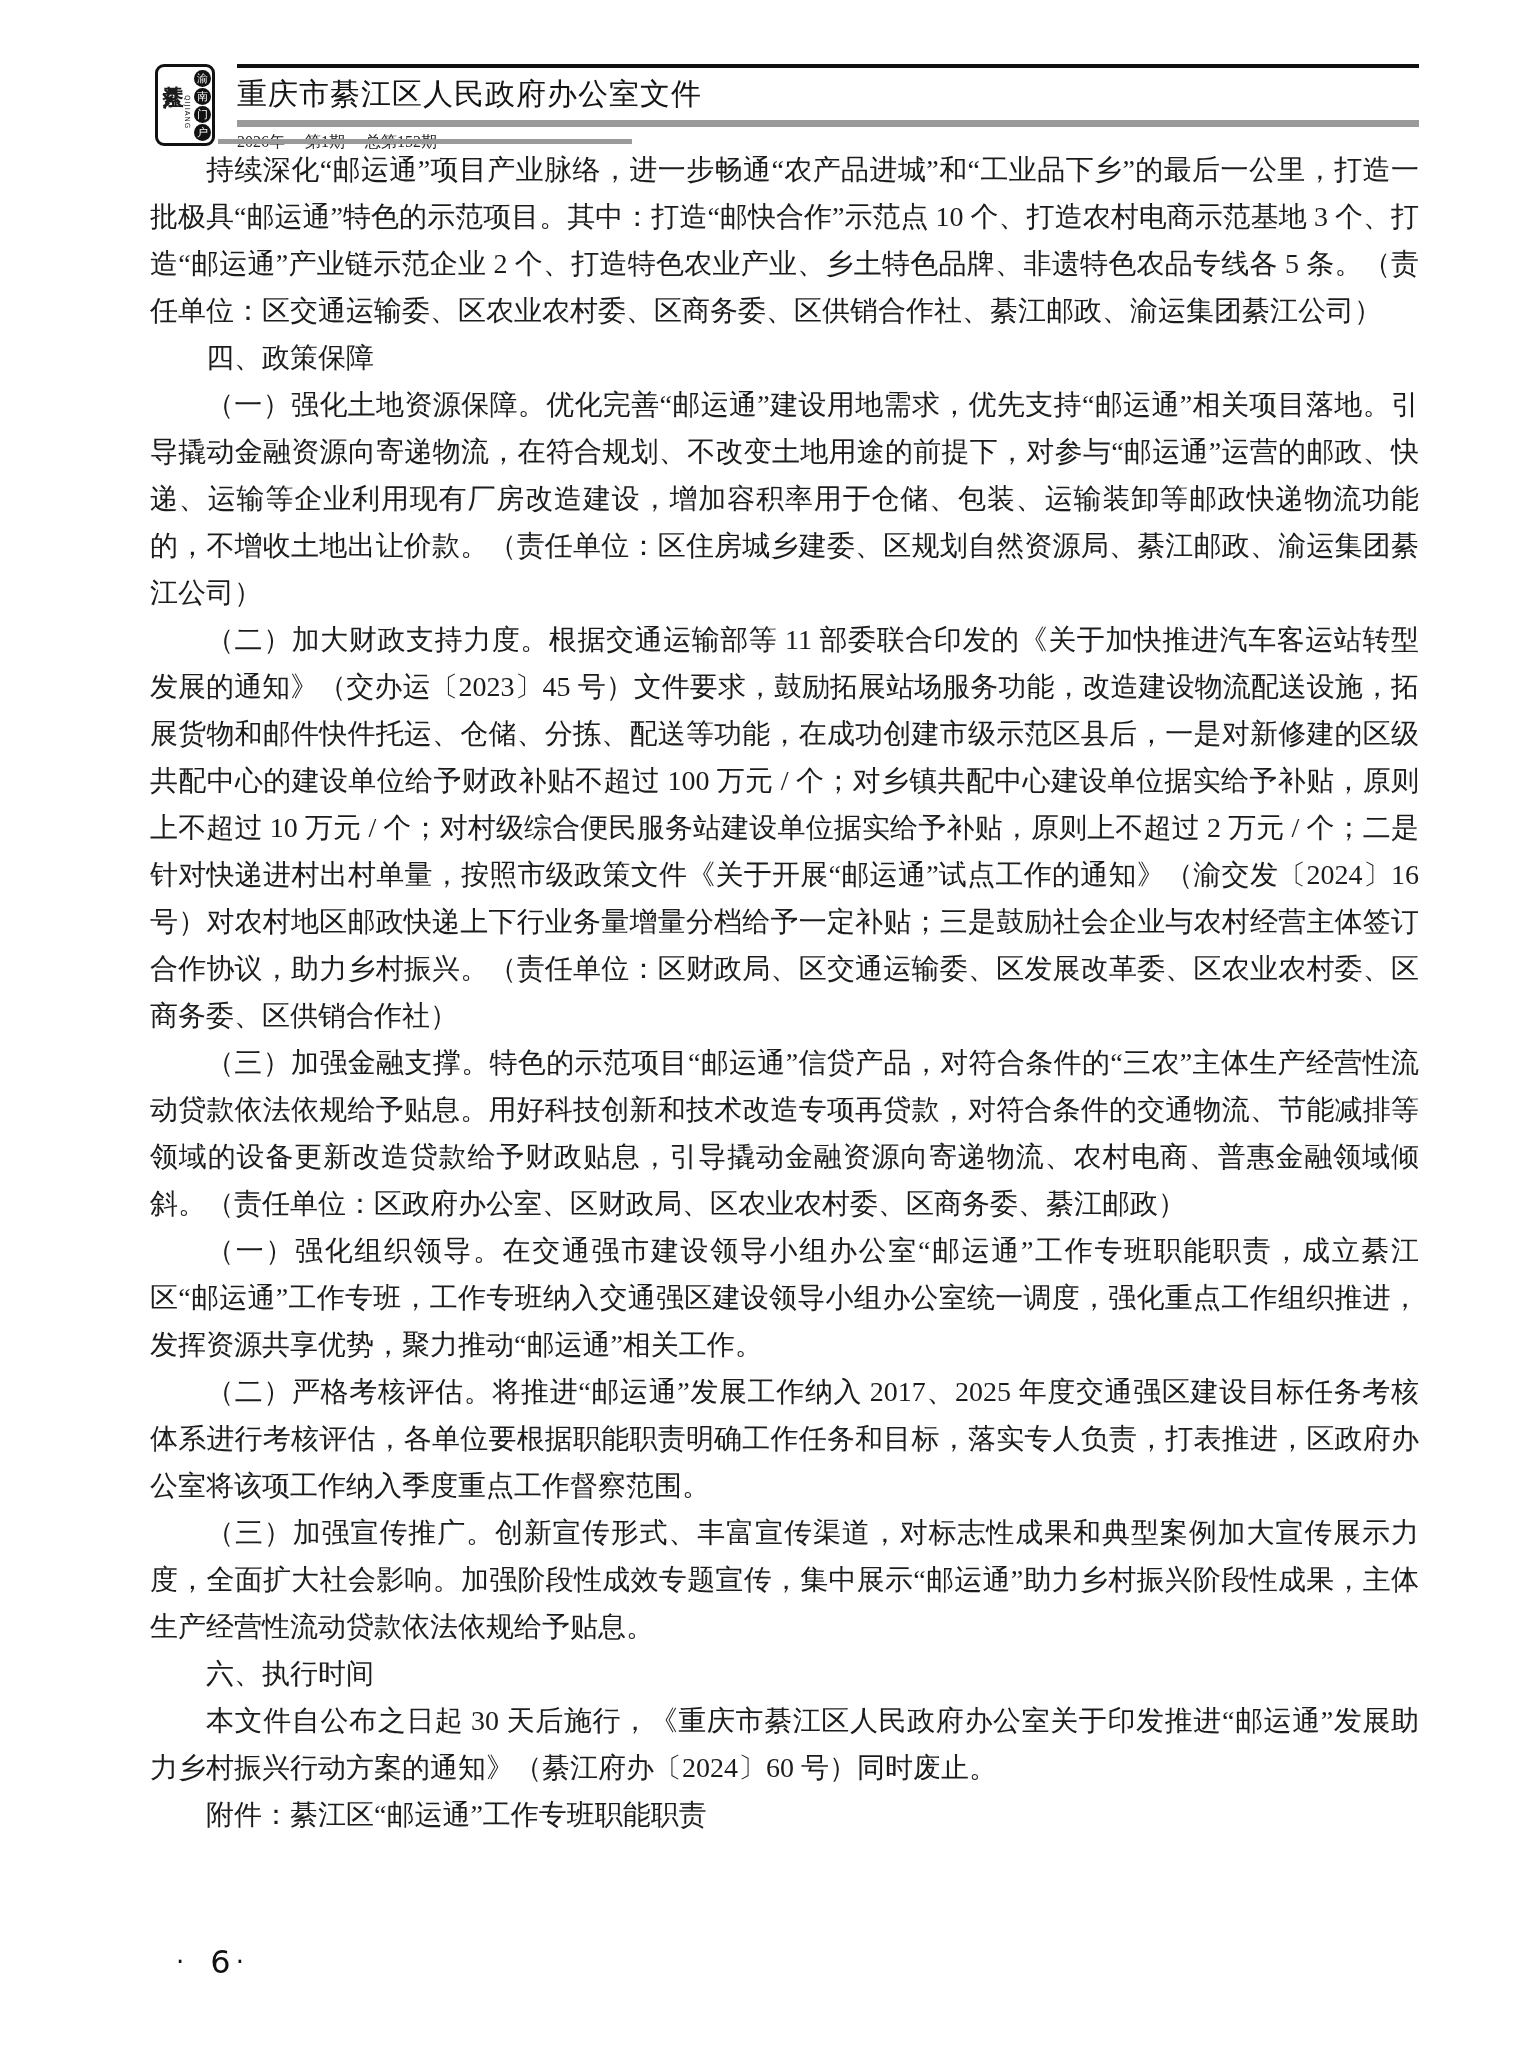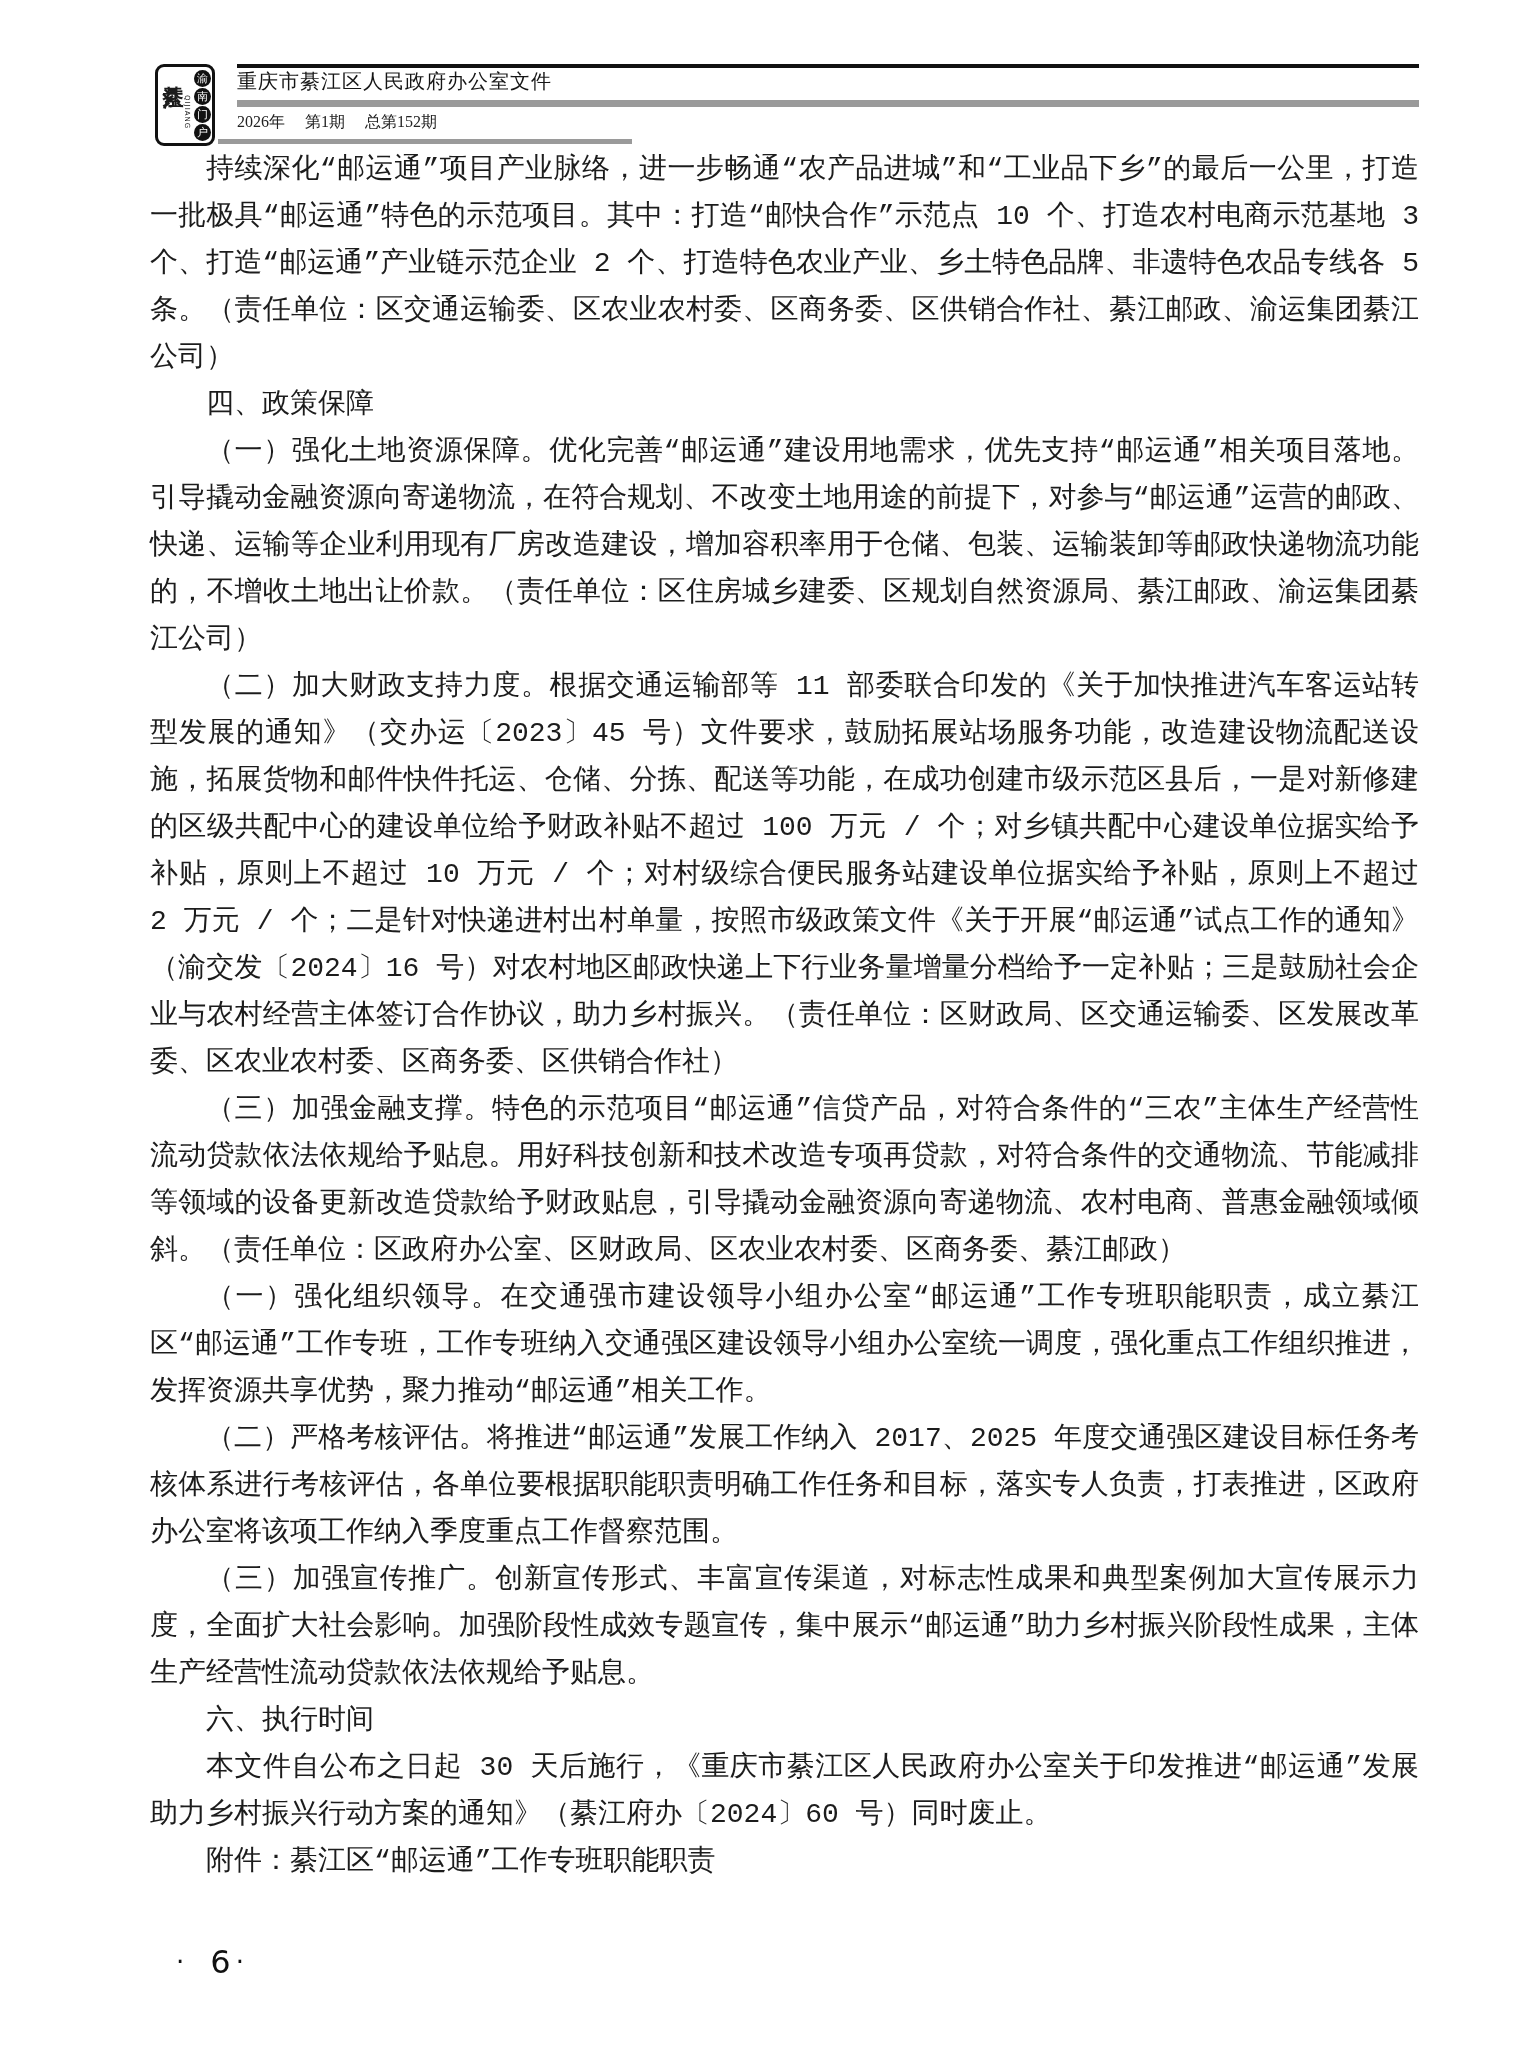--- a/index.html
+++ b/index.html
@@ -43,38 +43,39 @@
     font-size:11px;line-height:17px;text-align:center;
     margin:0.5px 0;
     font-family:"Liberation Serif","DejaVu Serif",serif;
   }
 
   
   .masthead{position:absolute;left:237px;top:64px;width:1182px;}
   .rule{background:#9a9a9a;}
   .rule-top{height:4px;background:#111111;}
   .masthead-title{
-    font-size:20px;letter-spacing:1px;
+    font-size:30px;letter-spacing:1px;
+    margin-top:6px;
     color:#151515;
     white-space:nowrap;
   }
   .rule-gray{height:7px;margin-top:5px;}
   .issue-line{margin-top:5px;font-size:16px;color:#222;}
   .issue-line span{margin-right:16px;}
   .rule-under-logo{
     position:absolute;left:218px;top:139px;width:414px;height:5px;
   }
 
   
   .content{
     position:absolute;left:150px;top:146px;width:1269px;
     font-size:28px;line-height:47px;
     text-align:justify;text-justify:inter-ideograph;
   }
-  .para{margin:0;text-indent:2em;font-family:Liberation Mono, monospace;}
+  .para{margin:0;text-indent:2em;}
   .gap-before{}
 
   
   .page-number{
     position:absolute;left:176px;top:1943px;
     display:flex;align-items:center;
     font-family:"DejaVu Sans",sans-serif;
     color:#111;
   }
   .pn-dot{font-size:26px;margin-right:26px;}

